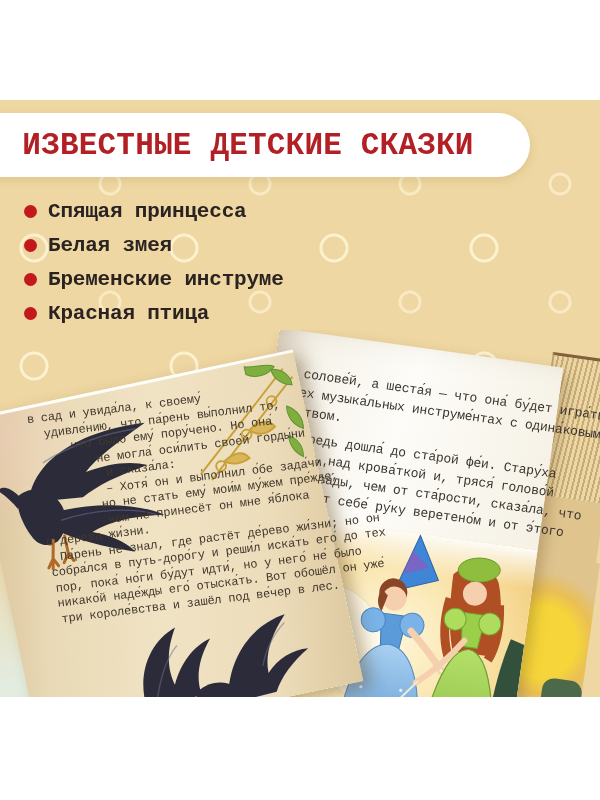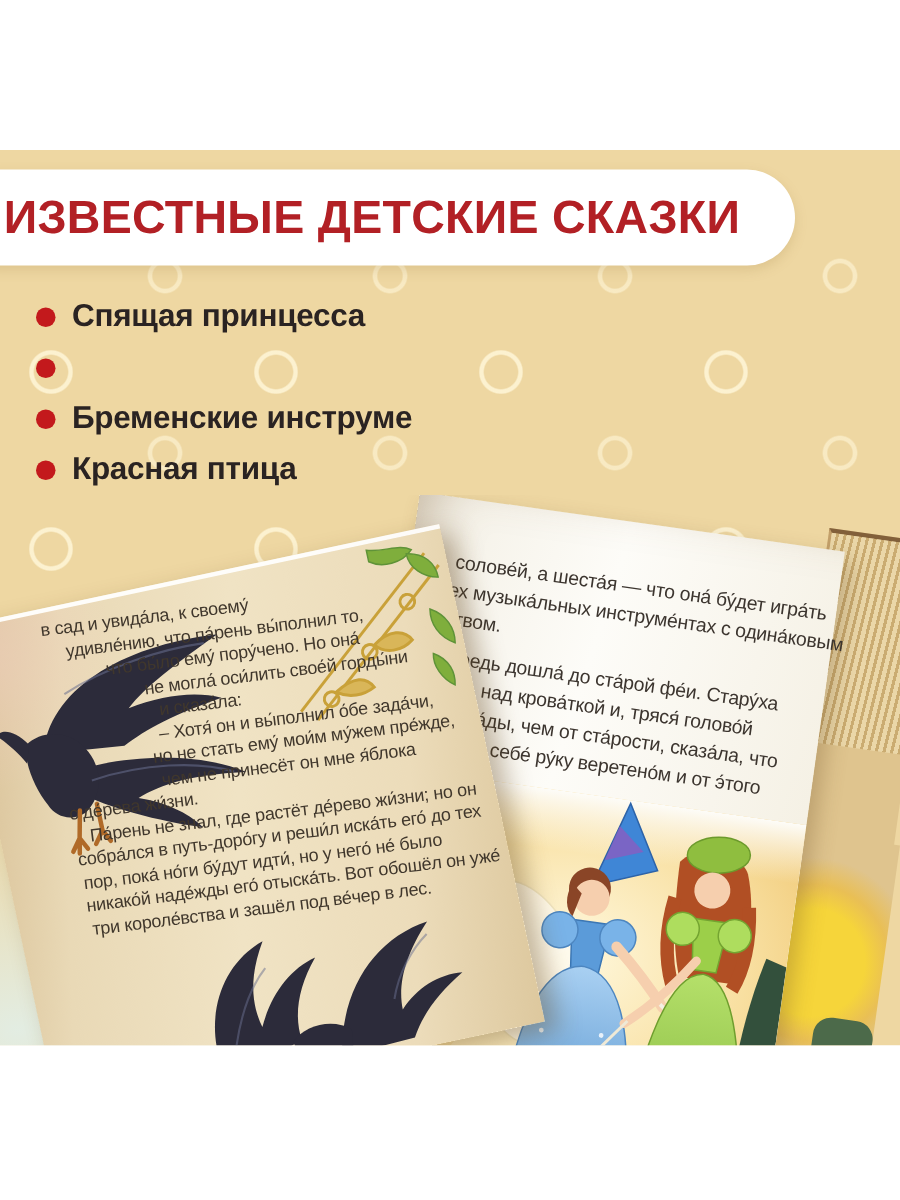--- a/index.html
+++ b/index.html
@@ -5,21 +5,21 @@
   html,body{margin:0;padding:0;background:#fff;}
   .stage{position:relative;width:600px;height:800px;overflow:hidden;background:#ffffff;
          font-family:"Liberation Sans","DejaVu Sans",sans-serif;}
 
   
   .card{position:absolute;left:0;top:100px;width:600px;height:597px;
         background-color:#eed7a2;
         background-image:
           radial-gradient(circle at 34px 30px, rgba(255,246,216,0) 11px, rgba(255,246,216,.85) 12px, rgba(255,246,216,.85) 14px, rgba(255,246,216,0) 15px),
           radial-gradient(circle at 110px 84px, rgba(255,246,216,0) 8px, rgba(255,246,216,.6) 9px, rgba(255,246,216,.6) 11px, rgba(255,246,216,0) 12px);
-        background-size:150px 118px;}
+        background-size:150px 118px;font-family:Liberation Mono, monospace;}
 
   
   .banner{position:absolute;left:-34px;top:13px;width:564px;height:64px;background:#ffffff;
           border-radius:32px;display:flex;align-items:center;justify-content:center;
           box-shadow:0 3px 8px rgba(170,140,80,.25);}
   .banner h1{margin:0;font-size:31px;font-weight:bold;color:#b22025;letter-spacing:.2px;white-space:nowrap;}
 
   
   .tales{position:absolute;top:94px;left:0;width:480px;display:flex;text-align:center;}
   .tcol{list-style:none;margin:0;padding:0;}
@@ -101,20 +101,21 @@
     </div>
 
     <div class="tales">
       <ul class="tcol left">
         <li class="titem">
             <span class="dot"></span>
             <span class="txt">Спящая принцесса</span>
           </li>
         <li class="titem">
             <span class="dot"></span>
+            <span class="txt">Белая змея</span>
           </li>
         <li class="titem">
             <span class="dot"></span>
             <span class="txt">Бременские инструме</span>
           </li>
         <li class="titem">
             <span class="dot"></span>
             <span class="txt">Красная птица</span>
           </li>
       </ul>

